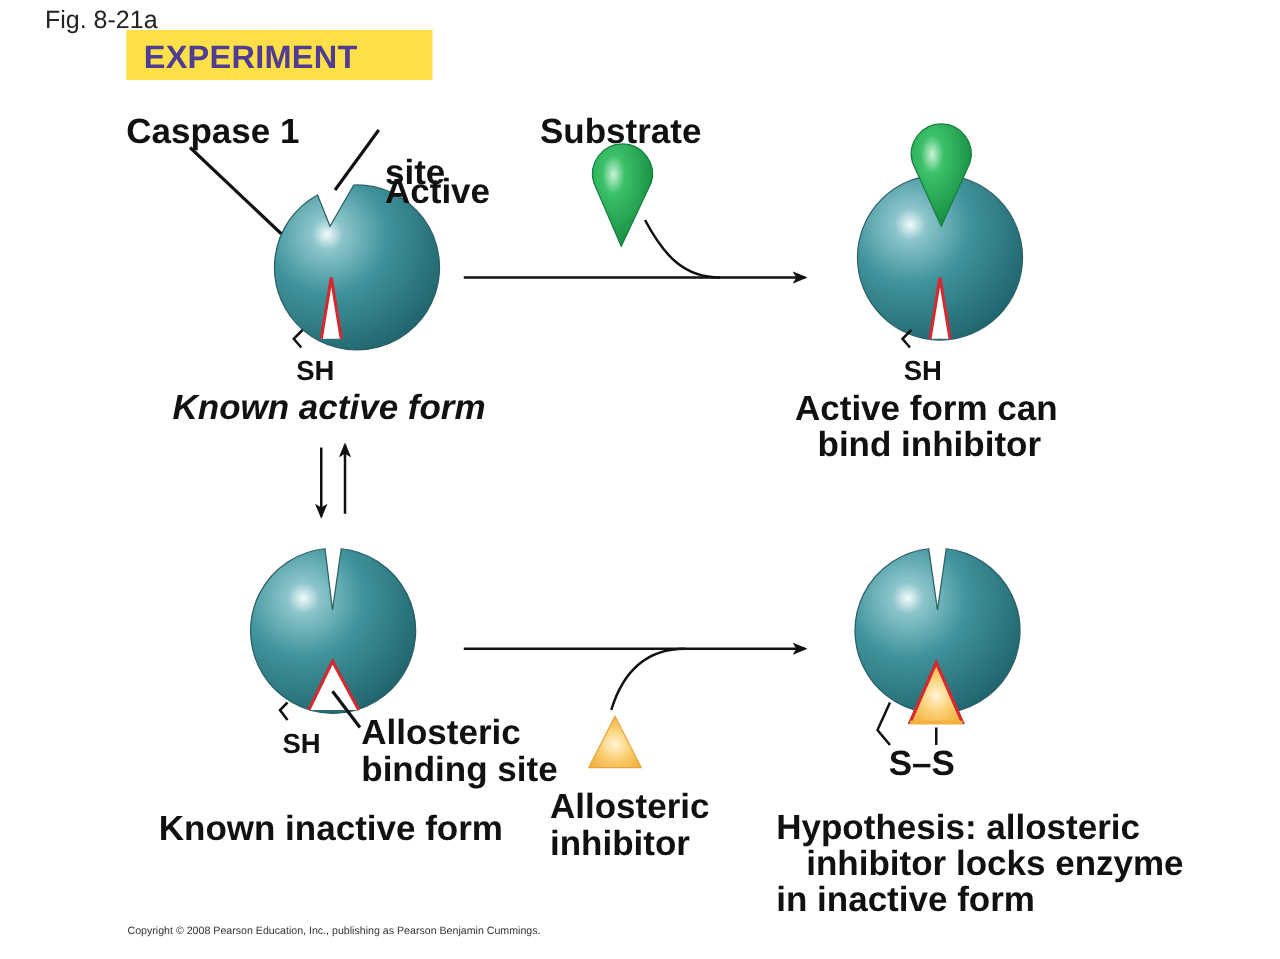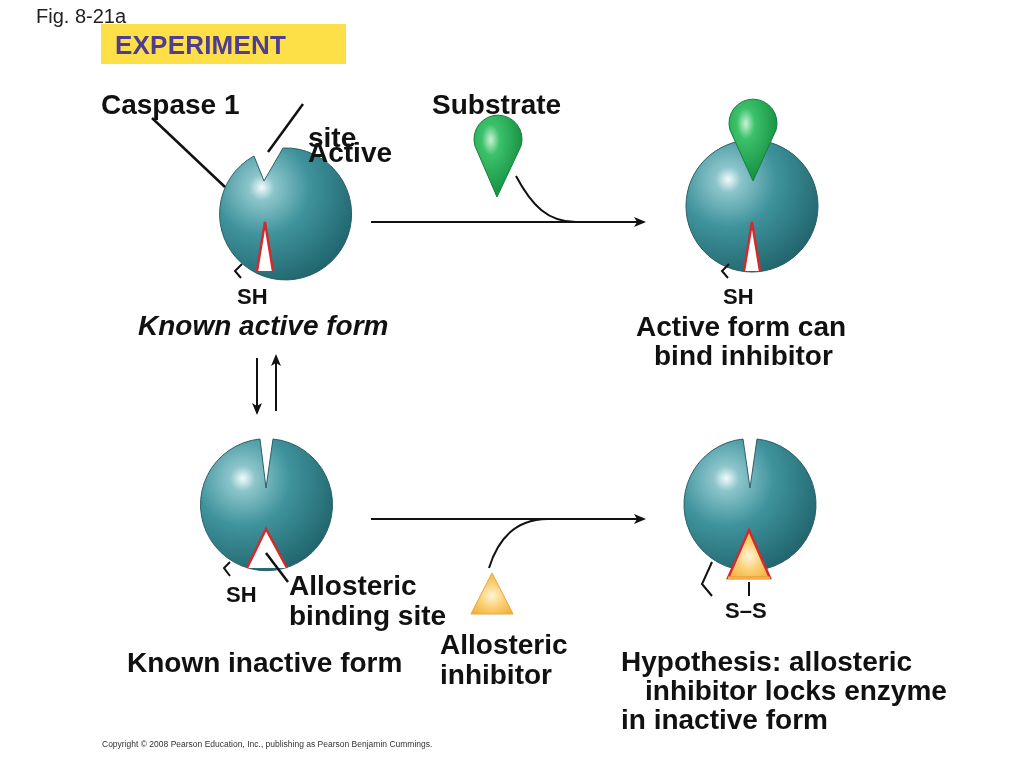--- a/index.html
+++ b/index.html
@@ -100,21 +100,21 @@
 <div class="abs lbl" style="left:723px; top:282px; font-size:22px;">SH</div>
 
 <div class="abs lbl" style="left:138px; top:311px;font-style:italic;">Known active form</div>
 <div class="abs lbl" style="left:636px; top:312px;">Active form can</div>
 <div class="abs lbl" style="left:654px; top:341px;">bind inhibitor</div>
 
 <div class="abs lbl" style="left:226px; top:580px; font-size:22px;">SH</div>
 <div class="abs lbl" style="left:289px; top:571px;">Allosteric</div>
 <div class="abs lbl" style="left:289px; top:601px;text-align:right;">binding site</div>
 
-<div class="abs lbl" style="left:711px; top:596px; font-size:22px;margin-left:14px;">S–S</div>
+<div class="abs lbl" style="left:711px; top:596px; font-size:28px;">S–S</div>
 
 <div class="abs lbl" style="left:440px; top:630px;">Allosteric</div>
 <div class="abs lbl" style="left:440px; top:660px;">inhibitor</div>
 
 <div class="abs lbl" style="left:127px; top:648px;">Known inactive form</div>
 
 <div class="abs lbl" style="left:621px; top:647px;">Hypothesis: allosteric</div>
 <div class="abs lbl" style="left:621px; top:676px;margin-left:24px;">inhibitor locks enzyme</div>
 <div class="abs lbl" style="left:621px; top:705px;">in inactive form</div>
 

